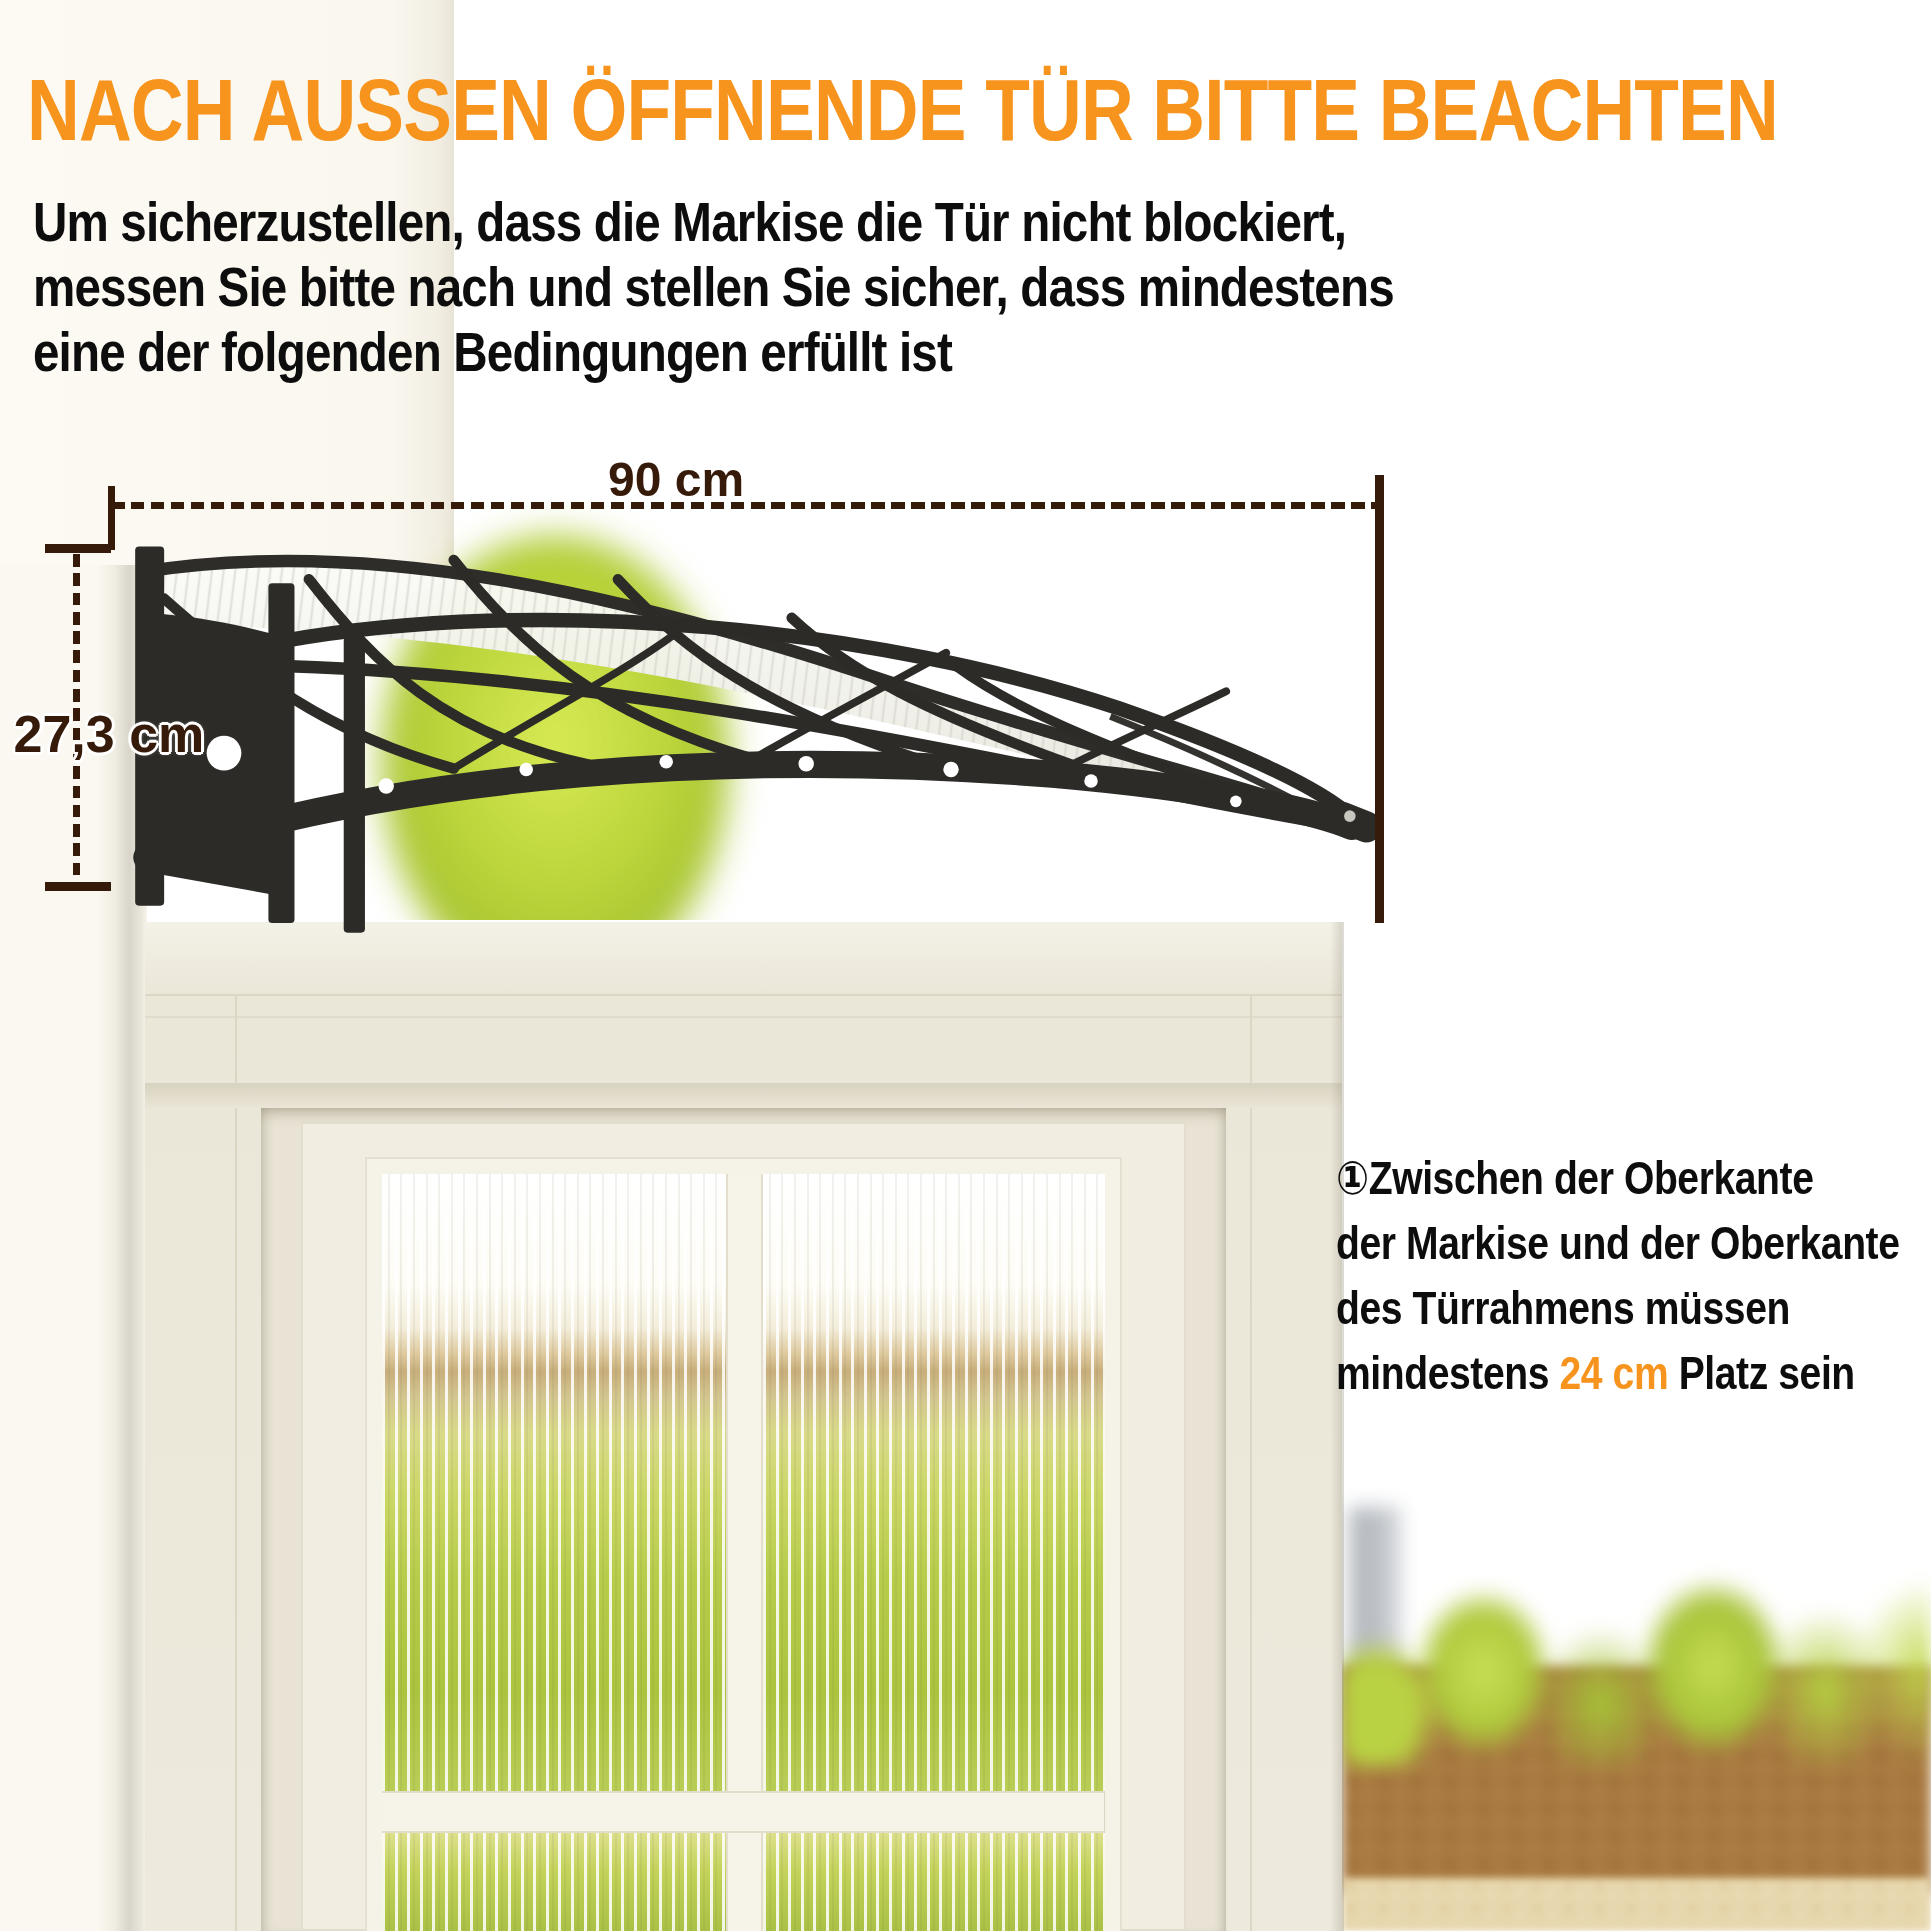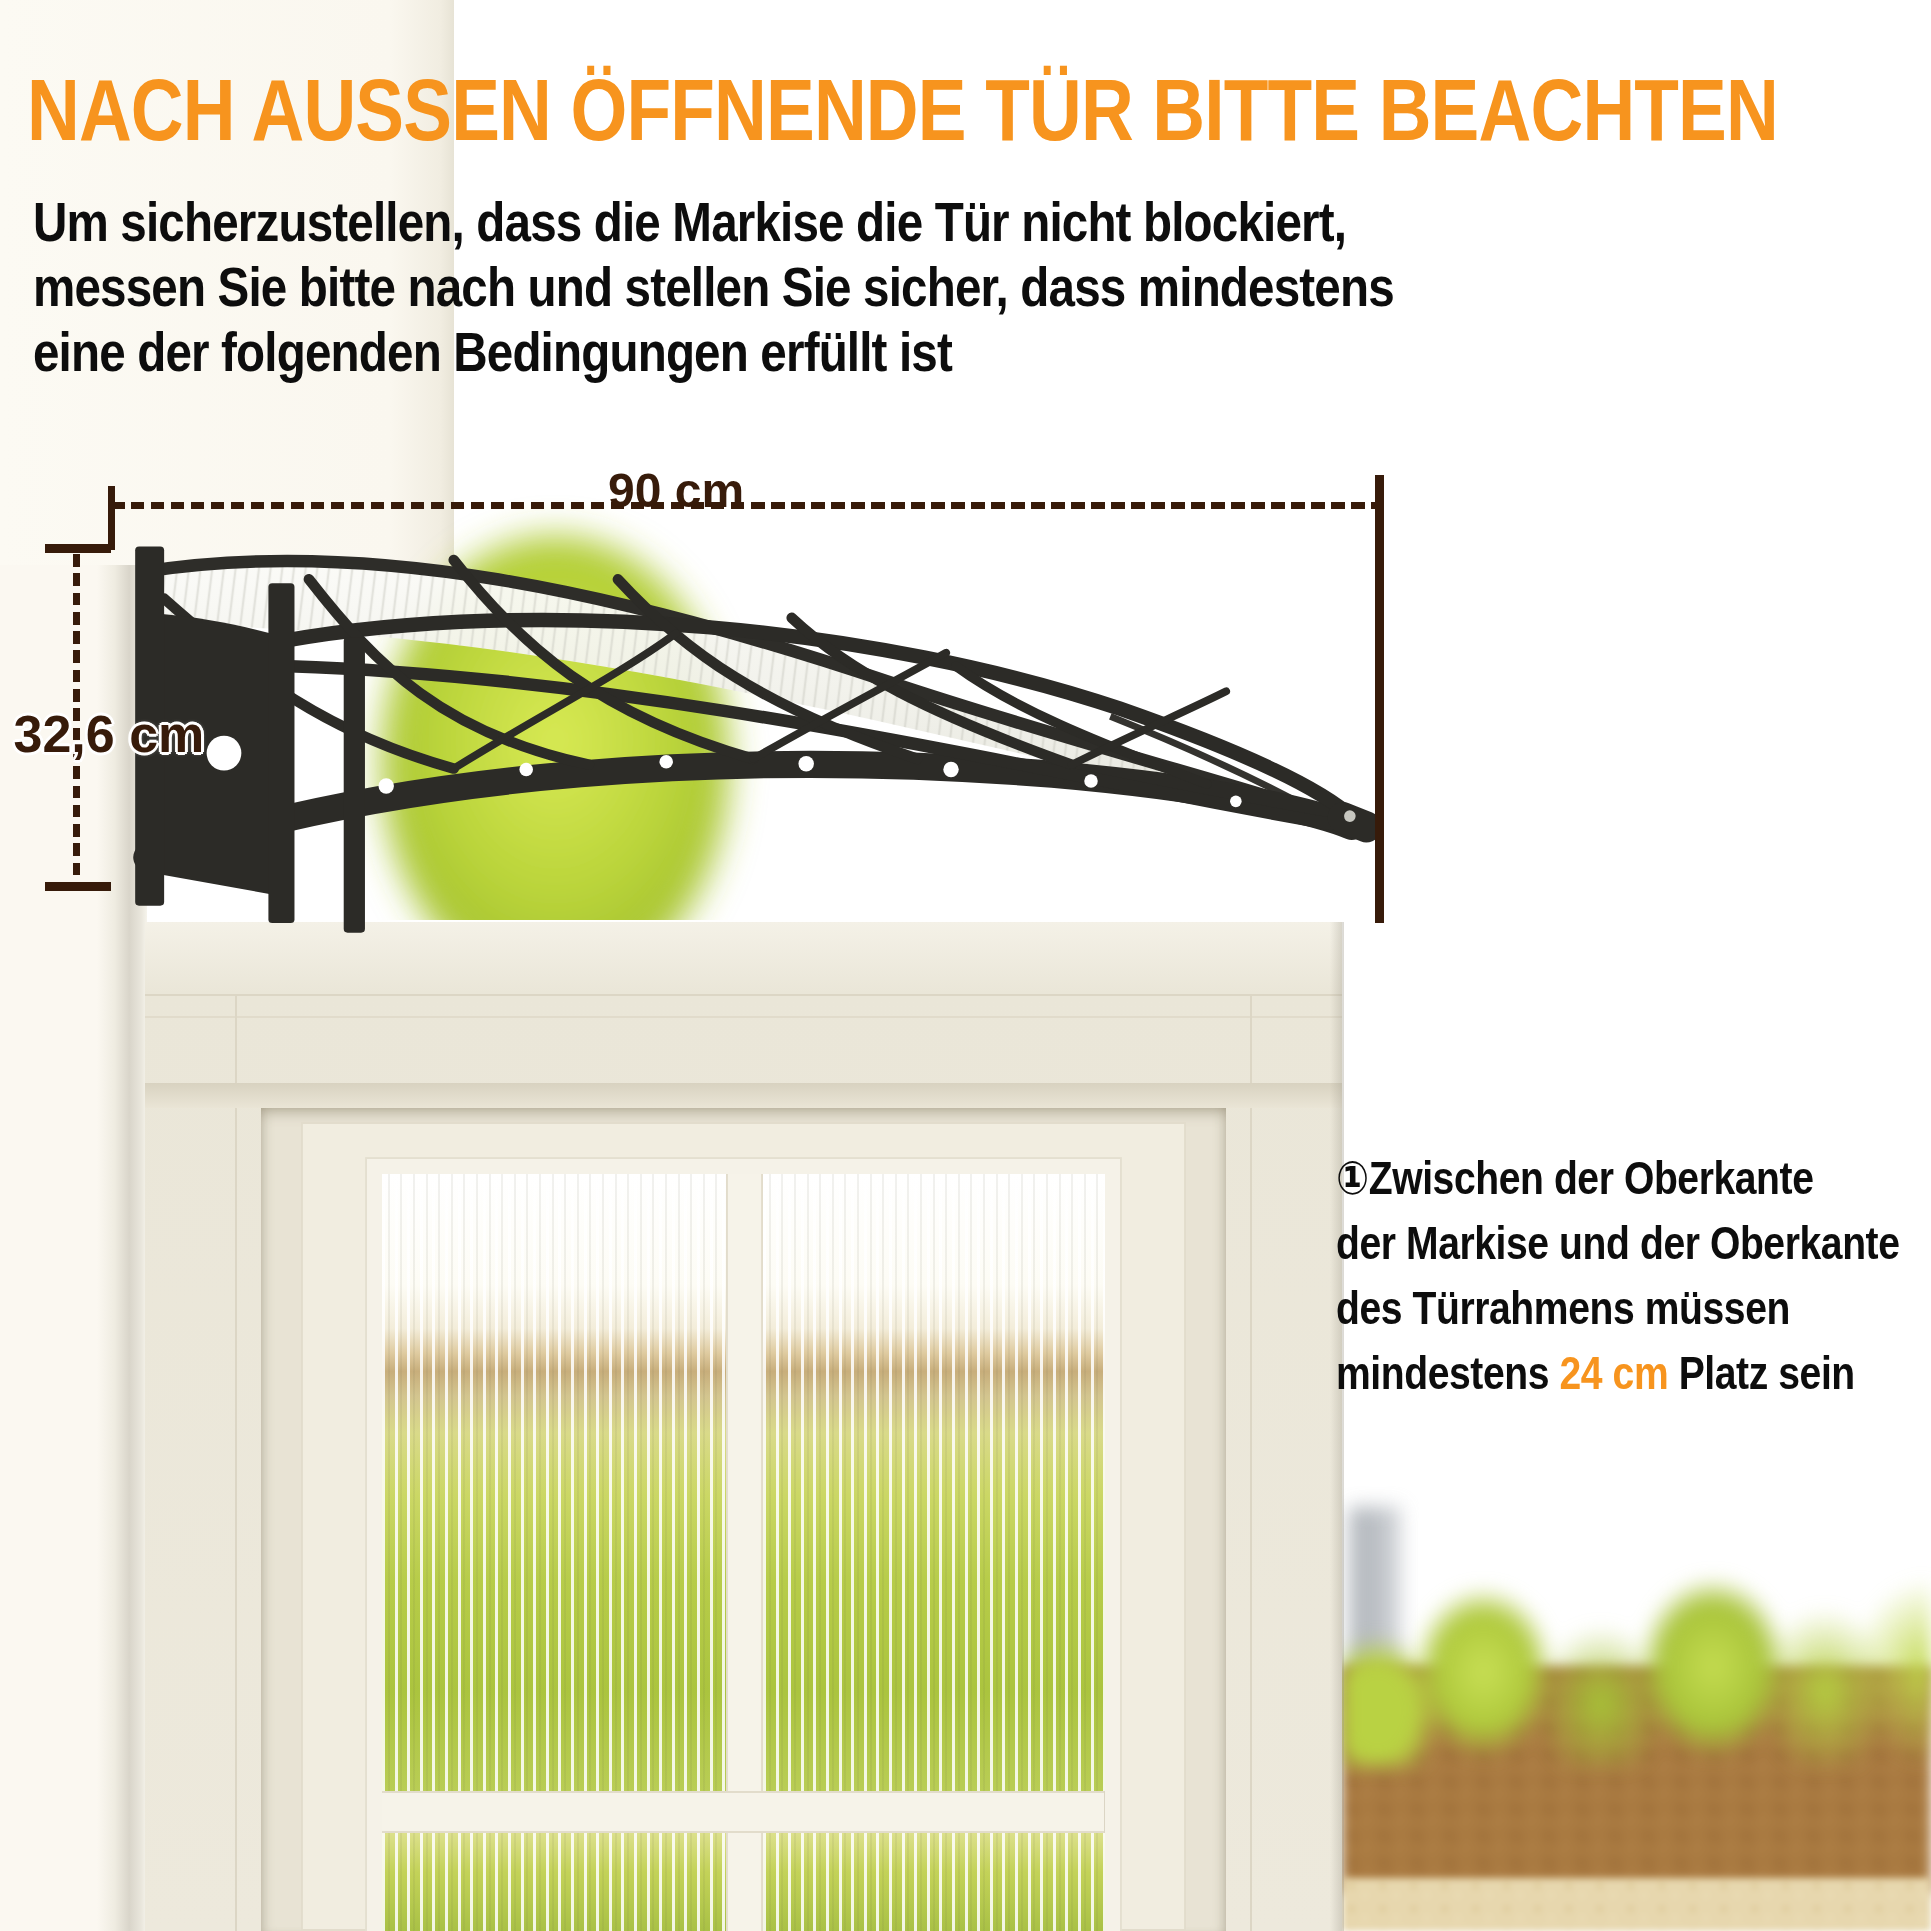--- a/index.html
+++ b/index.html
@@ -26,21 +26,21 @@
 
   
   .dim{background:var(--brown);}
   .dim-h-line{left:111px;top:502px;width:1264px;height:6.8px;background:repeating-linear-gradient(to right,var(--brown) 0 13.5px,transparent 13.5px 20px);}
   .dim-h-tick-l{left:108px;top:486px;width:6.8px;height:64px;}
   .dim-h-tick-r{left:1375px;top:475px;width:8.7px;height:448px;}
   .dim-v-cap-t{left:45px;top:544px;width:66px;height:8.7px;}
   .dim-v-cap-b{left:45px;top:882px;width:66px;height:8.7px;}
   .dim-v-line{left:73px;top:554px;width:6.8px;height:327px;background:repeating-linear-gradient(to bottom,var(--brown) 0 12.6px,transparent 12.6px 19.3px);}
   .dim-label{font-weight:bold;color:var(--brown);}
-  .label-90{left:608px;top:452px;font-size:48px;margin-top:11px;}
+  .label-90{left:608px;top:452px;font-size:48px;}
   .label-235{left:13.5px;top:704px;font-size:52px;
     text-shadow:0 0 5.8px #fff,1.9px 1.9px 0 #fff,-1.9px -1.9px 0 #fff,1.9px -1.9px 0 #fff,-1.9px 1.9px 0 #fff,2.9px 0 0 #fff,-2.9px 0 0 #fff,0 2.9px 0 #fff,0 -2.9px 0 #fff;}
 
   
   .door{left:145px;top:922px;width:1197px;height:1009px;
     background:linear-gradient(180deg,#F4F1E7 0%,#EAE6D8 7%,#EDE9DC 100%);}
   .door .m1{left:0;top:72px;width:100%;height:1.9px;background:#DCD6C5;}
   .door .m2{left:0;top:94px;width:100%;height:1.9px;background:#E1DBCB;}
   .door .v1{left:90px;top:72px;width:1.9px;bottom:0;background:#DCD6C5;}
   .door .v2{right:90px;top:72px;width:1.9px;bottom:0;background:#DCD6C5;}
@@ -201,21 +201,21 @@
   </svg>
 
   <div class="abs dim-h-line z50"></div>
   <div class="abs dim dim-h-tick-l z50"></div>
   <div class="abs dim dim-h-tick-r z50"></div>
   <div class="abs dim-label label-90 nowrap z50">90 cm</div>
 
   <div class="abs dim dim-v-cap-t z50"></div>
   <div class="abs dim-v-line z50"></div>
   <div class="abs dim dim-v-cap-b z50"></div>
-  <div class="abs dim-label label-235 nowrap z50">32,6 cm</div>
+  <div class="abs dim-label label-235 nowrap z50">27,3 cm</div>
 
   <div class="abs title nowrap z60">
     <span class="cond sx84">NACH AUSSEN ÖFFNENDE TÜR BITTE BEACHTEN</span>
   </div>
   <div class="abs intro z60">
     <div class="cond sx85 nowrap">
       <div>Um sicherzustellen, dass die Markise die Tür nicht blockiert,</div>
       <div>messen Sie bitte nach und stellen Sie sicher, dass mindestens</div>
       <div>eine der folgenden Bedingungen erfüllt ist</div>
     </div>

